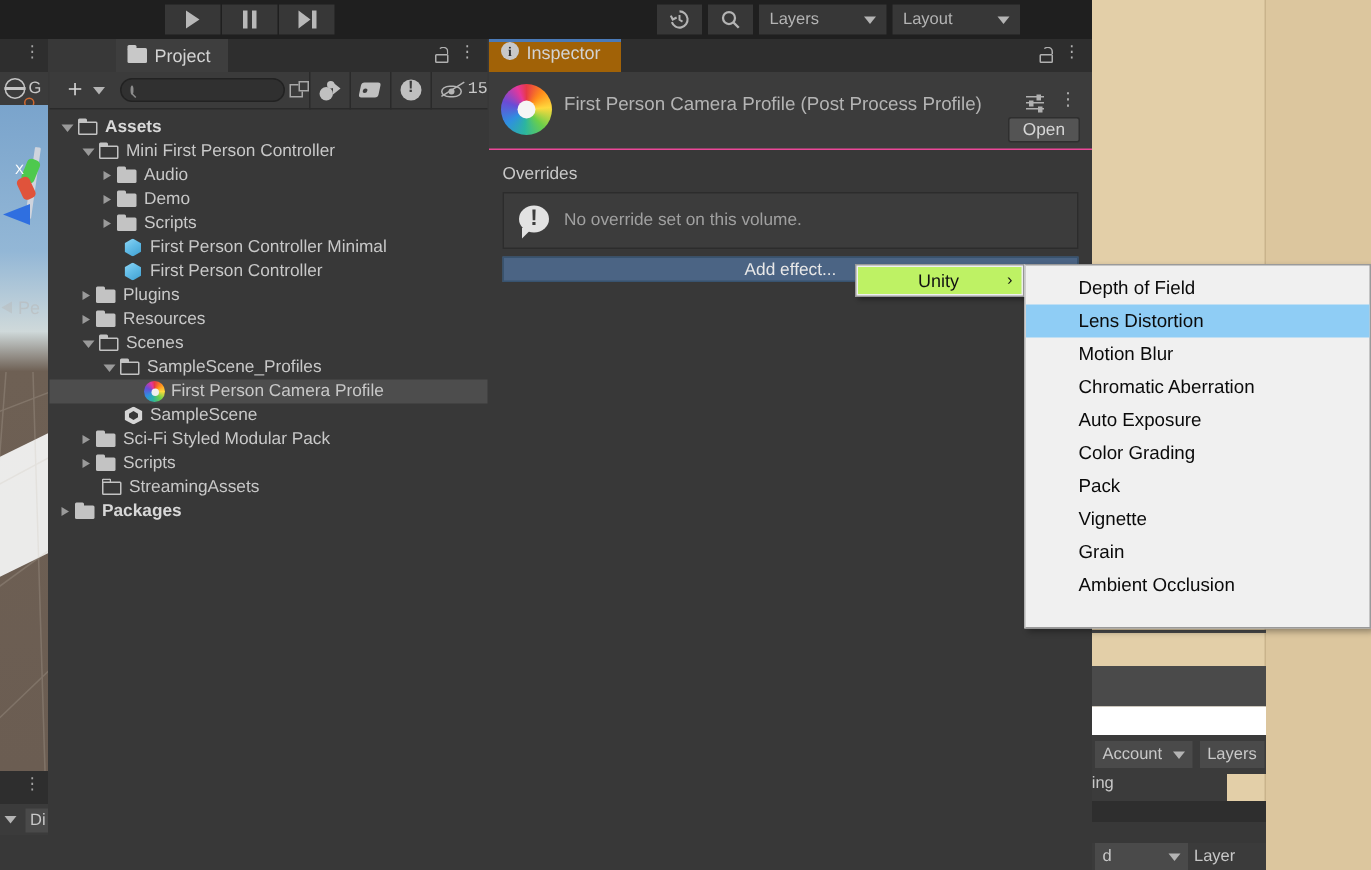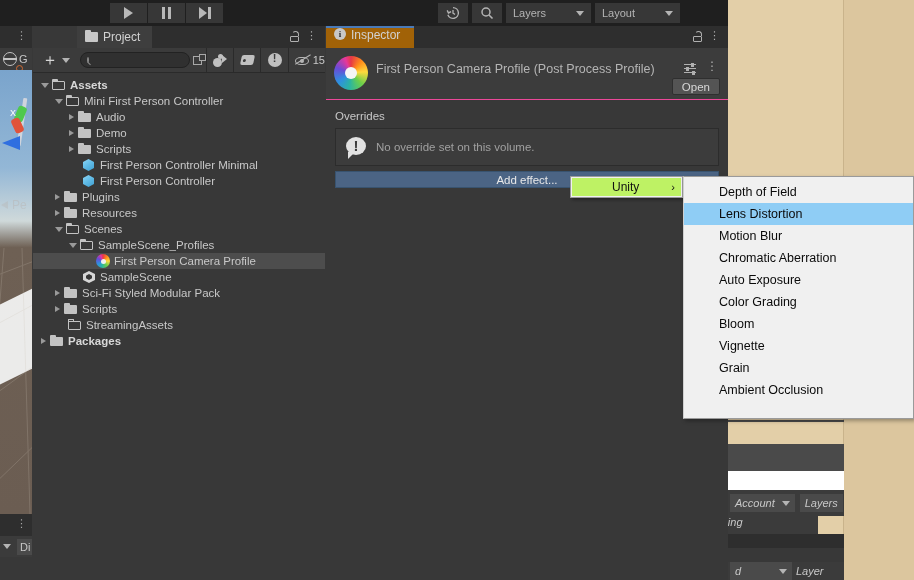--- a/index.html
+++ b/index.html
@@ -135,21 +135,21 @@
   .save-ico .t1 { position:absolute; right:0; top:1px; width:0;height:0;border-left:5px solid #c0c0c0;border-top:4px solid transparent;border-bottom:4px solid transparent; }
   .tag-ico { width: 13px; height: 10px; background: #c0c0c0; transform: skewX(-12deg); border-radius: 2px; position: relative; }
   .tag-ico:after { content:''; position:absolute; left:2px; top:3.5px; width:3px; height:3px; border-radius:50%; background:#3b3b3b; }
   .warn-ico { width: 14px; height: 14px; border-radius: 50%; background: #c0c0c0; position: relative; }
   .warn-ico:after { content:'!'; position:absolute; left:0; right:0; top:-1px; text-align:center; color:#3b3b3b; font-size:11px; font-weight:bold; }
   .vis-group { display: flex; align-items: center; gap: 2px; padding-left: 6px; }
   .eye-off { position: relative; width: 16px; height: 11px; }
   .eye-off .e { position:absolute; left:0; top:2px; width:14px; height:8px; border: 1.3px solid #b5b5b5; border-radius: 50%/60%; }
   .eye-off .p { position:absolute; left:5px; top:4px; width:4px; height:4px; border-radius:50%; background:#b5b5b5; }
   .eye-off .slash { position:absolute; left:-1px; top:4.5px; width:18px; height:1.4px; background:#b5b5b5; transform: rotate(-32deg); }
-  .vis-count { color: #c8c8c8; font-size: 11px; }
+  .vis-count { color: #c8c8c8; font-size: 11px; font-family: Liberation Mono, monospace; }
 
   
   .tree { position: relative; padding-top: 4px; font-size: 11.5px; color: #c8c8c8; }
   .tree-row { position: relative; height: 16px; display: flex; align-items: center; padding-left: 8px; }
   .tree-row.selected { background: #4d4d4d; }
   .arrow { width: 0; height: 0; border-left: 5px solid #9a9a9a; border-top: 3.5px solid transparent; border-bottom: 3.5px solid transparent; margin-right: 4px; flex: none; }
   .arrow.open { border-left: 4px solid transparent; border-right: 4px solid transparent; border-top: 5px solid #9a9a9a; border-bottom: none; margin-right: 3px; }
   .arrow.none { border: none; width: 9px; height: 0; margin-right: 4px; }
   .ic { width: 14px; height: 14px; margin-right: 4px; flex: none; position: relative; }
   .ic.folder { }
@@ -239,21 +239,21 @@
     box-shadow: 2px 2px 4px rgba(0,0,0,.32);
     padding: 4px 0;
   }
   .menu-item {
     height: 22px; display: flex; align-items: center;
     padding-left: 35px; color: #0a0a0a; font-size: 12.5px;
   }
   .menu-item.highlight { background: #8fcdf5; }
 
   
-  .bg-win { position: absolute; font-style: italic; }
+  .bg-win { position: absolute; }
   .bgw-1 { left: 728px; top: 420px; width: 116px; height: 2px; background: #4a4a4a; }
   .bgw-2 { left: 728px; top: 444px; width: 116px; height: 27px; background: #4a4a4a; }
   .bgw-3 { left: 728px; top: 471px; width: 116px; height: 19px; background: #ffffff; }
   .bgw-4 { left: 728px; top: 490px; width: 116px; height: 26px; background: #3b3b3b; display: flex; align-items: center; gap: 5px; padding-left: 2px; }
   .bg-dd { height: 18px; background: #4a4a4a; color: #c8c8c8; font-size: 11px; display: flex; align-items: center; gap: 7px; padding: 0 5px; }
   .bgw-5 { left: 702px; top: 516px; width: 116px; height: 18px; background: #3b3b3b; color: #c8c8c8; font-size: 11px; display:flex; align-items:flex-start; padding-left:2px; }
   .bgw-6 { left: 728px; top: 534px; width: 116px; height: 14px; background: #2e2e2e; }
   .bgw-7 { left: 728px; top: 548px; width: 116px; height: 14px; background: #383838; }
   .bgw-8 { left: 728px; top: 562px; width: 116px; height: 18px; background: #3b3b3b; display:flex; align-items:center; gap: 4px; padding-left: 2px; }
   .bg-layer-lbl { color: #c8c8c8; font-size: 11px; }
@@ -638,21 +638,21 @@
       <div class="menu-item">
         <span>Chromatic Aberration</span>
       </div>
       <div class="menu-item">
         <span>Auto Exposure</span>
       </div>
       <div class="menu-item">
         <span>Color Grading</span>
       </div>
       <div class="menu-item">
-        <span>Bloom</span>
+        <span>Pack</span>
       </div>
       <div class="menu-item">
         <span>Vignette</span>
       </div>
       <div class="menu-item">
         <span>Grain</span>
       </div>
       <div class="menu-item">
         <span>Ambient Occlusion</span>
       </div>

